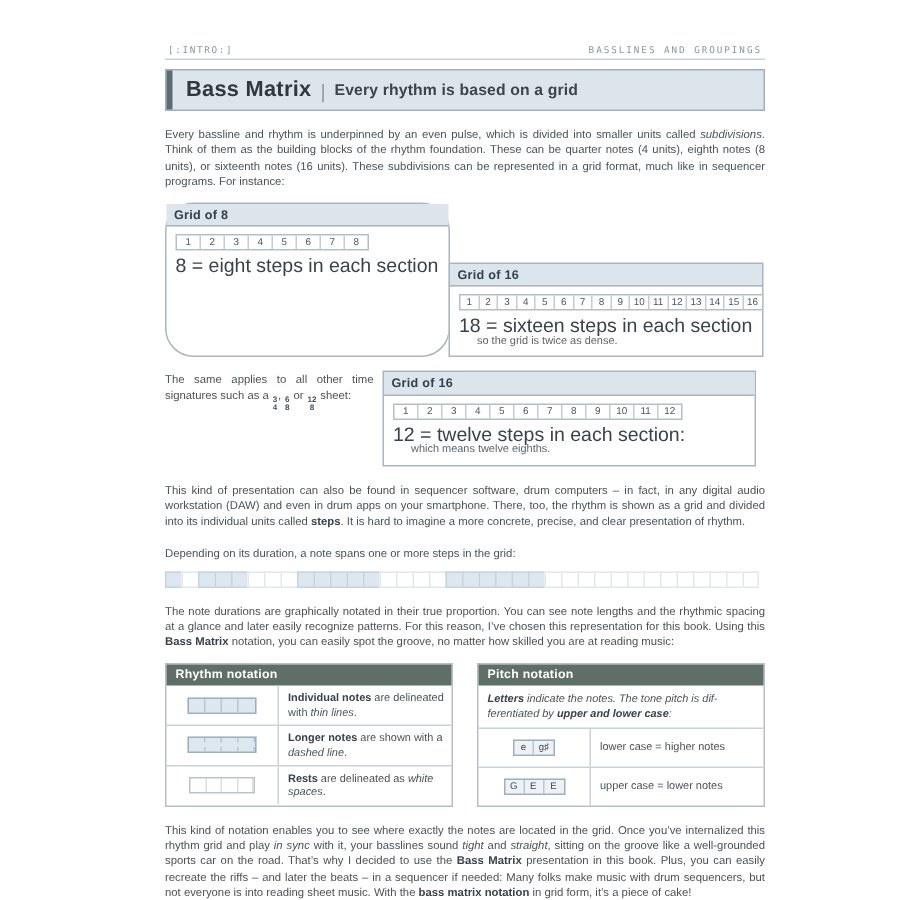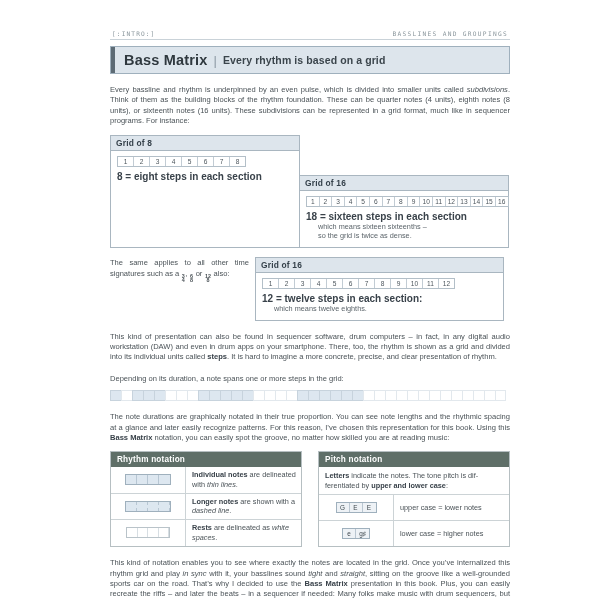--- a/index.html
+++ b/index.html
@@ -97,21 +97,21 @@
   .gridrow {
     display: flex;
     gap: 0;
     margin-bottom: 9px;
   }
   .gbox {
     border: 1px solid #a9b6c0;
     box-sizing: border-box;
     background: #ffffff;
   }
-  .gbox.g8  { width: 190px; }
+  .gbox.g8  { width: 190px; border-radius: 19px; }
   .gbox.g16 { width: 210px; margin-left: -1px; margin-top: 40px; }
   .gbox.g12 { width: 249px; }
   .gbox-head {
     background: #dde5ec;
     border-bottom: 1px solid #a9b6c0;
     font-size: 8.4px;
     font-weight: bold;
     color: #34404a;
     padding: 2px 5px 2.5px 5px;
     letter-spacing: 0.2px;
@@ -132,22 +132,22 @@
     text-align: center;
     line-height: 9px;
     height: 9px;
   }
   .stepgrid .cell:last-child { border-right: none; }
   .stepgrid.w8  .cell { width: 15px; }
   .stepgrid.w16 .cell { width: 11.6px; }
   .stepgrid.w12 .cell { width: 15px; }
 
   .glabel {
-    font-size: 10px;
-    font-weight: bold;
+    font-size: 13px;
+    font-weight: normal;
     color: #39424a;
     line-height: 9.6px;
   }
   .gsub {
     font-size: 7.3px;
     color: #5b646a;
     line-height: 9.6px;
     padding-left: 12px;
   }
 
@@ -214,20 +214,21 @@
     font-weight: bold;
     padding: 2.5px 6px 3px 6px;
     letter-spacing: 0.2px;
   }
   .ntable-intro {
     font-size: 7.3px;
     line-height: 9.6px;
     color: #4a5257;
     padding: 4px 6px 4px 6px;
     border-bottom: 1px solid #ccd3d6;
+    font-style: italic;
   }
   .nrow {
     display: flex;
     align-items: center;
     border-bottom: 1px solid #ccd3d6;
     min-height: 25px;
   }
   .nrow:last-child { border-bottom: none; }
   .nrow .glyphcell {
     width: 74px;
@@ -360,37 +361,36 @@
               <div class="cell">9</div>
               <div class="cell">10</div>
               <div class="cell">11</div>
               <div class="cell">12</div>
               <div class="cell">13</div>
               <div class="cell">14</div>
               <div class="cell">15</div>
               <div class="cell">16</div>
             </div>
           <div class="glabel">18 = sixteen steps in each section</div>
-          <div class="gsub">which means sixteen sixteenths –</div>
           <div class="gsub">so the grid is twice as dense.</div>
         </div>
       </div>
     </div>
 
     <div class="split">
       <div class="lefttext"><span>The same applies to all other time signatures such as a </span><span class="frac">
             <span>3</span>
             <span>4</span>
           </span><span>, </span><span class="frac">
             <span>6</span>
             <span>8</span>
           </span><span> or </span><span class="frac">
             <span>12</span>
             <span>8</span>
-          </span><span> also:</span></div>
+          </span><span> sheet:</span></div>
       <div class="gbox g12">
         <div class="gbox-head">Grid of 16</div>
         <div class="gbox-body">
           <div class="stepgrid w12">
               <div class="cell">1</div>
               <div class="cell">2</div>
               <div class="cell">3</div>
               <div class="cell">4</div>
               <div class="cell">5</div>
               <div class="cell">6</div>
@@ -494,36 +494,36 @@
         </div>
       </div>
 
       <div class="ntable">
         <div class="ntable-head">Pitch notation</div>
         <div class="ntable-intro"><span class="bd">Letters</span><span> indicate the notes. The tone pitch is dif-ferentiated by </span><span class="bd">upper and lower case</span><span>:</span></div>
 
         <div class="nrow">
           <div class="glyphcell">
             <div class="letters">
+              <div class="lc">e</div>
+              <div class="lc">g♯</div>
+            </div>
+          </div>
+          <div class="txtcell">lower case = higher notes</div>
+        </div>
+
+        <div class="nrow">
+          <div class="glyphcell">
+            <div class="letters">
               <div class="lc">G</div>
               <div class="lc">E</div>
               <div class="lc">E</div>
             </div>
           </div>
           <div class="txtcell">upper case = lower notes</div>
-        </div>
-
-        <div class="nrow">
-          <div class="glyphcell">
-            <div class="letters">
-              <div class="lc">e</div>
-              <div class="lc">g♯</div>
-            </div>
-          </div>
-          <div class="txtcell">lower case = higher notes</div>
         </div>
       </div>
     </div>
 
     <p class="body"><span>This kind of notation enables you to see where exactly the notes are located in the grid. Once you’ve internalized this rhythm grid and play </span><span class="it">in sync</span><span> with it, your basslines sound </span><span class="it">tight</span><span> and </span><span class="it">straight</span><span>, sitting on the groove like a well-grounded sports car on the road. That’s why I decided to use the </span><span class="bd">Bass Matrix</span><span> presentation in this book. Plus, you can easily recreate the riffs – and later the beats – in a sequencer if needed: Many folks make music with drum sequencers, but not everyone is into reading sheet music. With the </span><span class="bd">bass matrix notation</span><span> in grid form, it’s a piece of cake!</span></p>
 
     <div class="footrule"></div>
     <div class="footer">
       <span>[:BASS | MATRIX:]</span>
       <span class="pageno">7</span>

